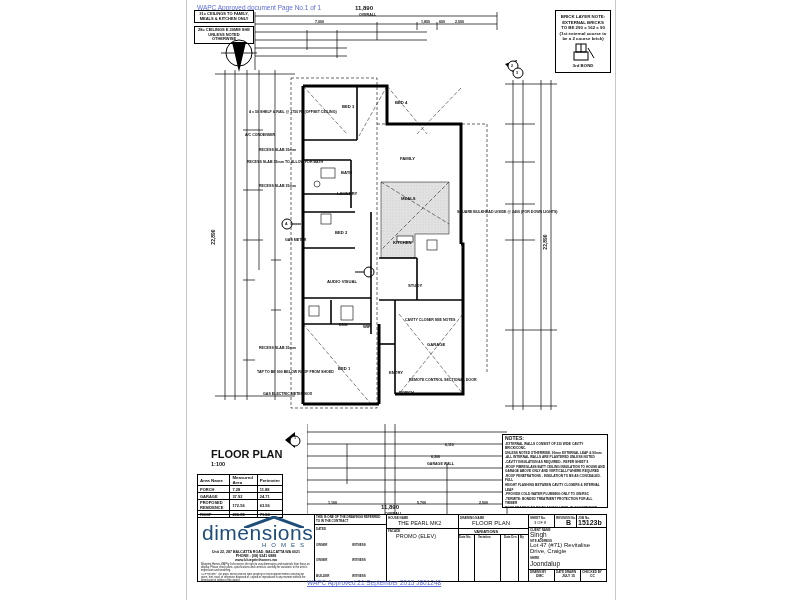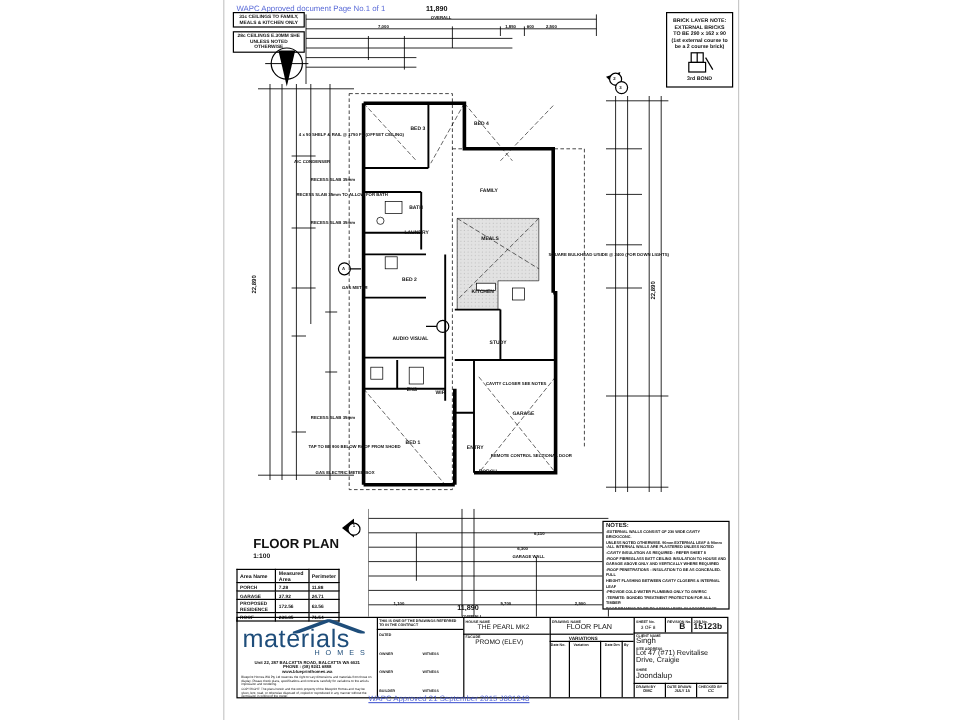--- a/index.html
+++ b/index.html
@@ -306,21 +306,21 @@
     <div>-TERMITE: BONDED TREATMENT PROTECTION FOR ALL TIMBER</div>
     <div> ROOF FRAMING TO BE TO AS3660 LEVEL IN ACCORDANCE WITH</div>
   </div>
 
   <div class="abs tb" style="left:10px;top:514px;width:408px;height:66px;">
 
     <div class="abs" style="left:0;top:0;width:116px;height:66px;border-right:1px solid #000;">
       <svg class="abs" style="left:46px;top:1px;" width="60" height="12">
         <polyline points="0,12 30,1 60,12" fill="none" stroke="#1e4d7a" stroke-width="3"></polyline>
       </svg>
-      <div class="abs" style="left:4px;top:8px;font-size:21px;color:#1e4d7a;letter-spacing:.5px;line-height:20px;">materials</div>
+      <div class="abs" style="left:4px;top:8px;font-size:21px;color:#1e4d7a;letter-spacing:.5px;line-height:20px;">dimensions</div>
       <div class="abs" style="left:64px;top:27px;font-size:6px;color:#1e4d7a;letter-spacing:5px;">HOMES</div>
       <div class="abs tiny" style="left:4px;top:35px;width:108px;text-align:center;">Unit 22, 287 BALCATTA ROAD, BALCATTA WA 6021</div>
       <div class="abs tiny" style="left:4px;top:39px;width:108px;text-align:center;">PHONE : (08) 9241 6888</div>
       <div class="abs tiny" style="left:4px;top:43px;width:108px;text-align:center;">www.blueprinthomes.wa</div>
       <div class="abs" style="left:3px;top:48px;width:110px;font-size:2.6px;line-height:3px;white-space:normal;">Blueprint Homes WA Pty Ltd reserves the right to vary dimensions and materials from those on display. Please check plans, specifications and contracts carefully for variations to the artist's impression and rendering.</div>
       <div class="abs" style="left:3px;top:58px;width:110px;font-size:2.6px;line-height:3px;white-space:normal;overflow:hidden;height:8px;">COPYRIGHT: The plans herein and the work property of the Blueprint Homes and may be given, lent, read, or otherwise disposed of, copied or reproduced in any manner without the permission in writing of the owner.</div>
     </div>
 
     <div class="abs" style="left:116px;top:0;width:72px;height:66px;border-right:1px solid #000;">
       <div class="abs" style="left:2px;top:1px;width:68px;font-size:3px;line-height:3.5px;font-weight:bold;white-space:normal;">THIS IS ONE OF THE DRAWINGS REFERRED TO IN THE CONTRACT</div>

